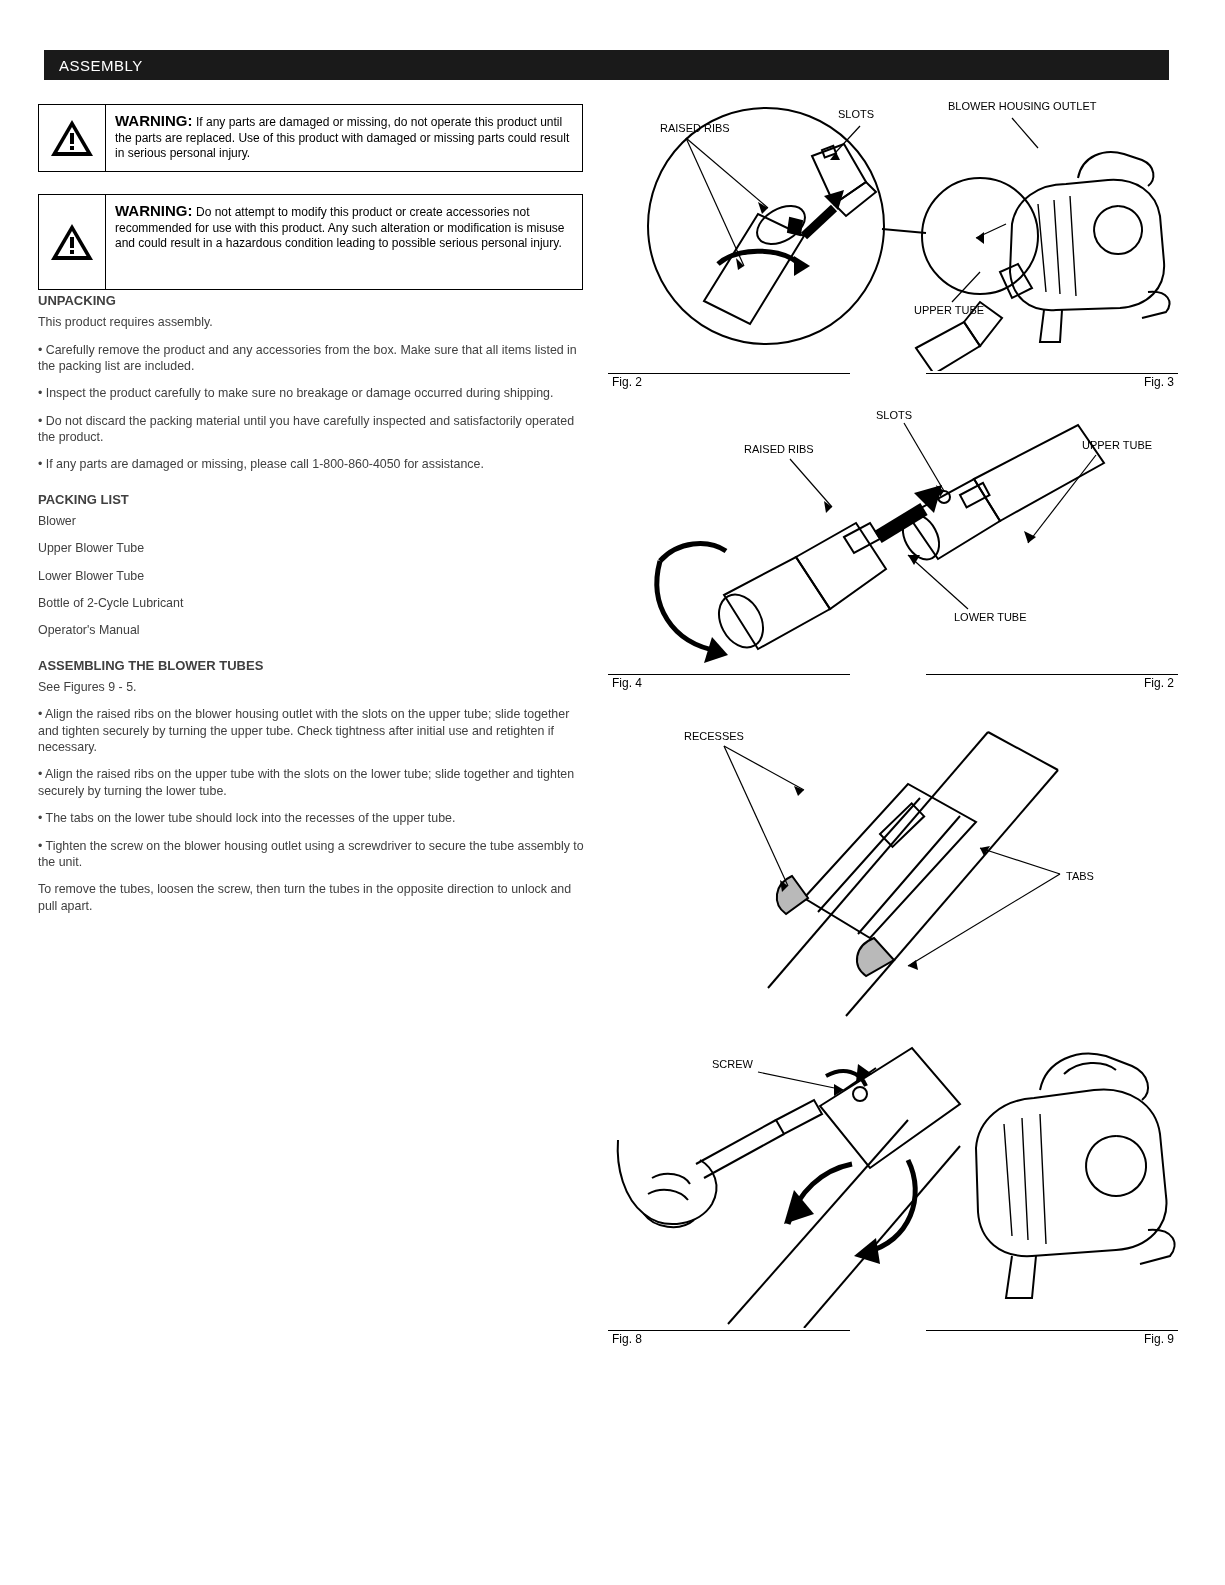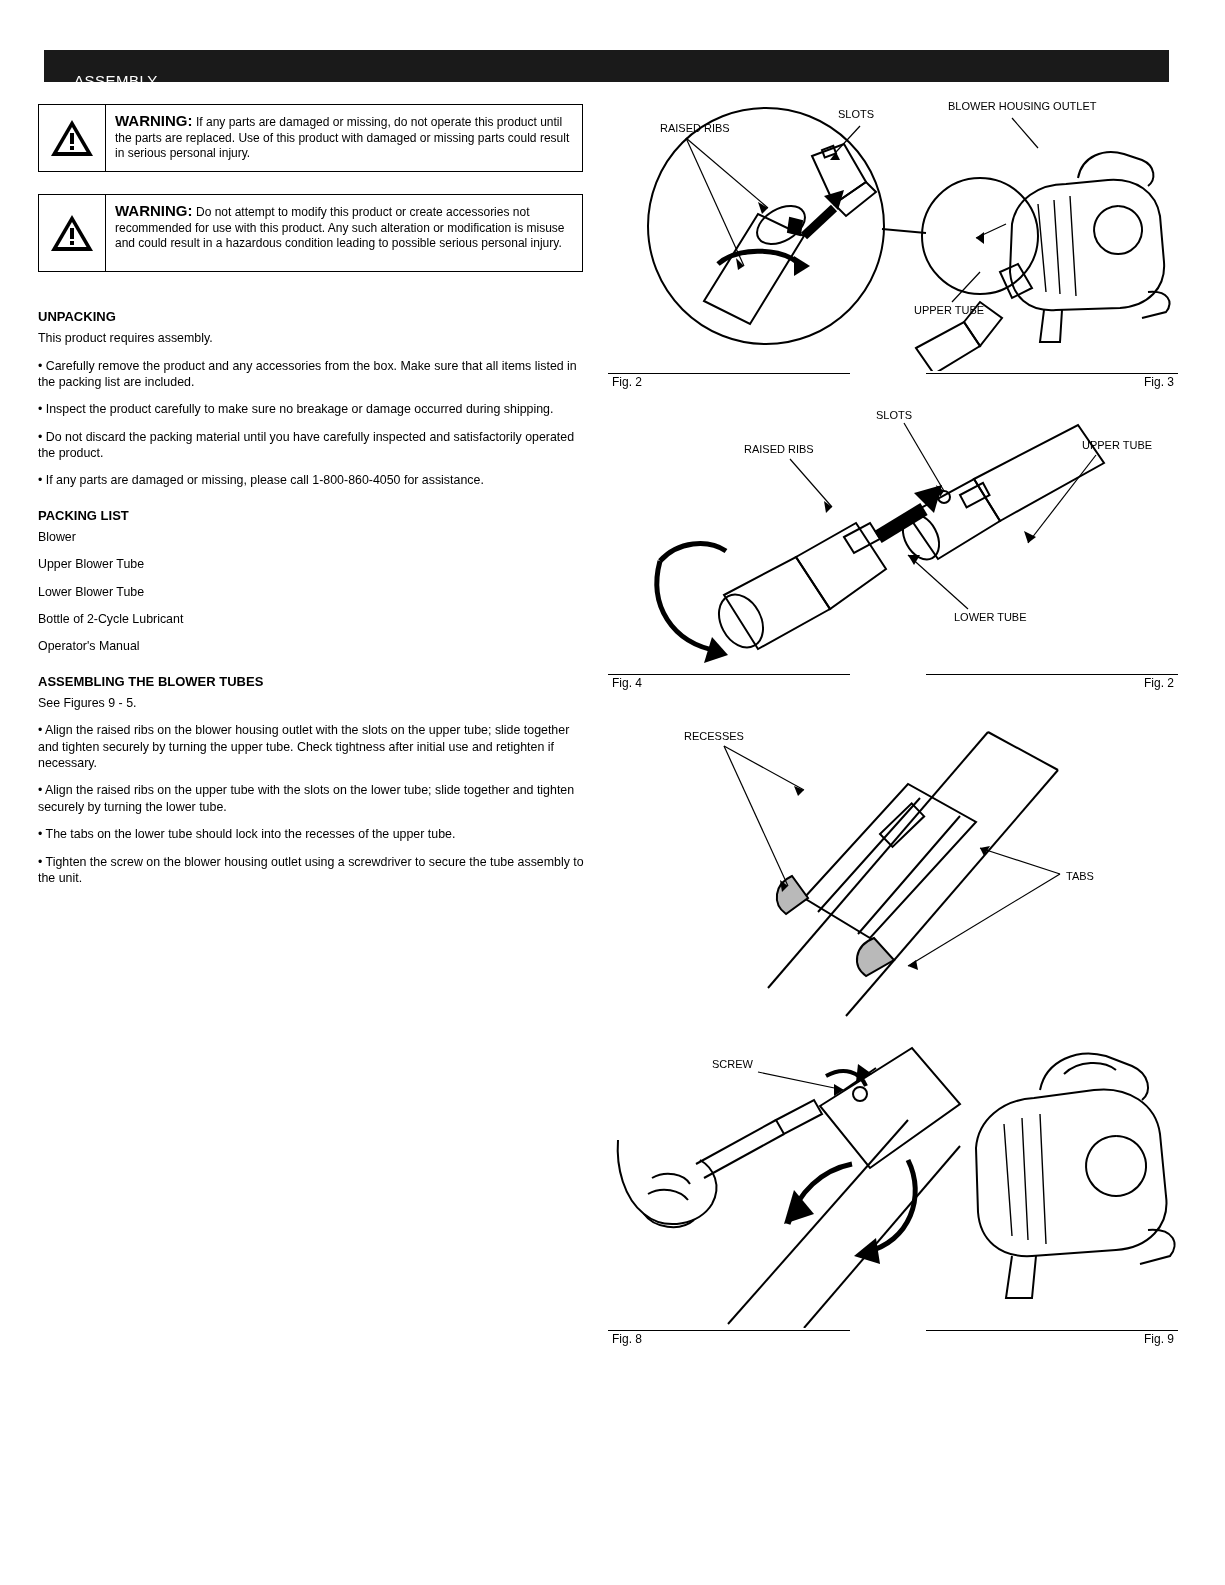--- a/index.html
+++ b/index.html
@@ -24,42 +24,42 @@
   .header-bar {
     position: absolute;
     left: 44px;
     top: 50px;
     width: 1125px;
     height: 30px;
     background: #1a1a1a;
     color: #ffffff;
     font-size: 15px;
     line-height: 30px;
-    padding: 16px;
+    padding: 1px;
     letter-spacing: 0.5px;
     box-sizing: border-box;
   }
   .header-bar span {
     padding-left: 14px;
     display: block;
     white-space: nowrap;
     overflow: hidden;
   }
   
   .warn-box {
     position: absolute;
     left: 38px;
     border: 1.6px solid #000000;
     box-sizing: border-box;
     display: flex;
     align-items: stretch;
     background: #ffffff;
   }
   .warn-box.w1 { top: 104px; width: 545px; height: 68px; }
-  .warn-box.w2 { top: 194px; width: 545px; height: 78px; }
+  .warn-box.w2 { top: 194px; width: 545px; height: 96px; }
   .warn-icon-cell {
     width: 66px;
     border-right: 1.6px solid #000000;
     display: flex;
     align-items: center;
     justify-content: center;
     flex: 0 0 66px;
   }
   .warn-text-cell {
     flex: 1 1 auto;
@@ -77,23 +77,23 @@
     line-height: 1.22;
   }
   .tri {
     width: 44px;
     height: 40px;
   }
   
   .body-col {
     position: absolute;
     left: 38px;
-    top: 308px;
+    top: 292px;
     width: 552px;
-    color: #000000;
+    color: #404040;
     font-size: 12.4px;
     line-height: 1.32;
   }
   .body-col h3 {
     font-size: 13px;
     font-weight: bold;
     margin: 0 0 5px 0;
   }
   .body-col p {
     margin: 0 0 11px 0;
@@ -196,20 +196,21 @@
       <p>Bottle of 2-Cycle Lubricant</p>
       <p>Operator's Manual</p>
     </div>
     <div class="sec">
       <h3>ASSEMBLING THE BLOWER TUBES</h3>
       <p>See Figures 9 - 5.</p>
       <p>• Align the raised ribs on the blower housing outlet with the slots on the upper tube; slide together and tighten securely by turning the upper tube. Check tightness after initial use and retighten if necessary.</p>
       <p>• Align the raised ribs on the upper tube with the slots on the lower tube; slide together and tighten securely by turning the lower tube.</p>
       <p>• The tabs on the lower tube should lock into the recesses of the upper tube.</p>
       <p>• Tighten the screw on the blower housing outlet using a screwdriver to secure the tube assembly to the unit.</p>
+      <p>To remove the tubes, loosen the screw, then turn the tubes in the opposite direction to unlock and pull apart.</p>
     </div>
   </div>
 
   <div class="fig-col">
 
     <div class="figure">
       <svg class="fig-art" viewBox="0 0 570 275">
         <g fill="none" stroke="#000" stroke-width="2">
 
           <circle cx="158" cy="130" r="118"></circle>

